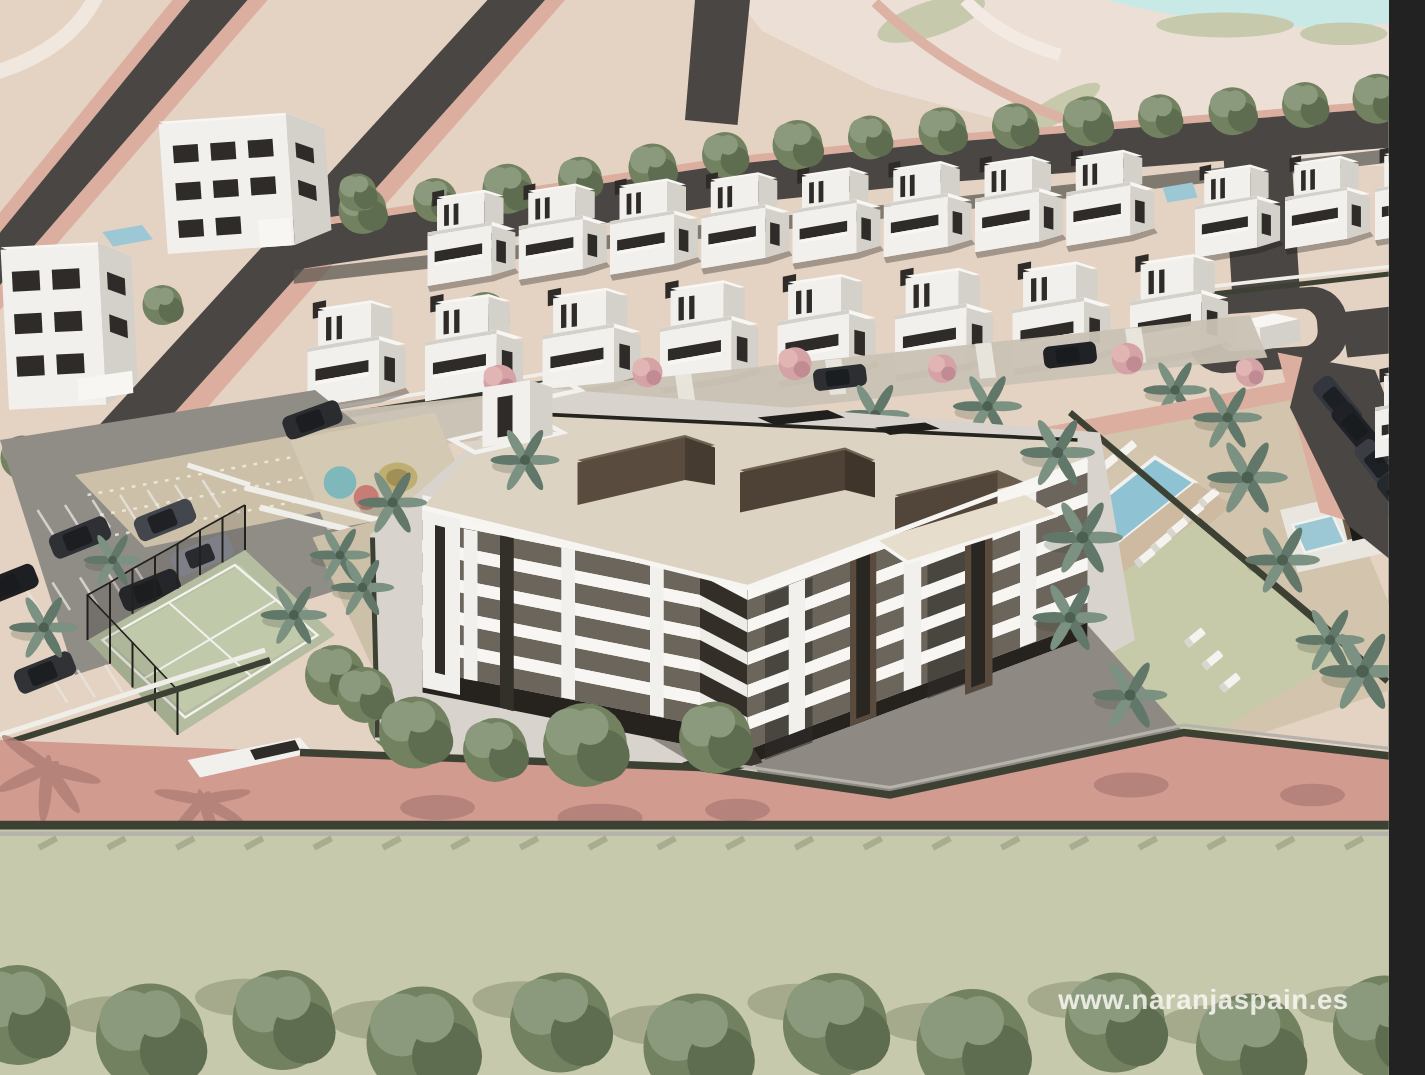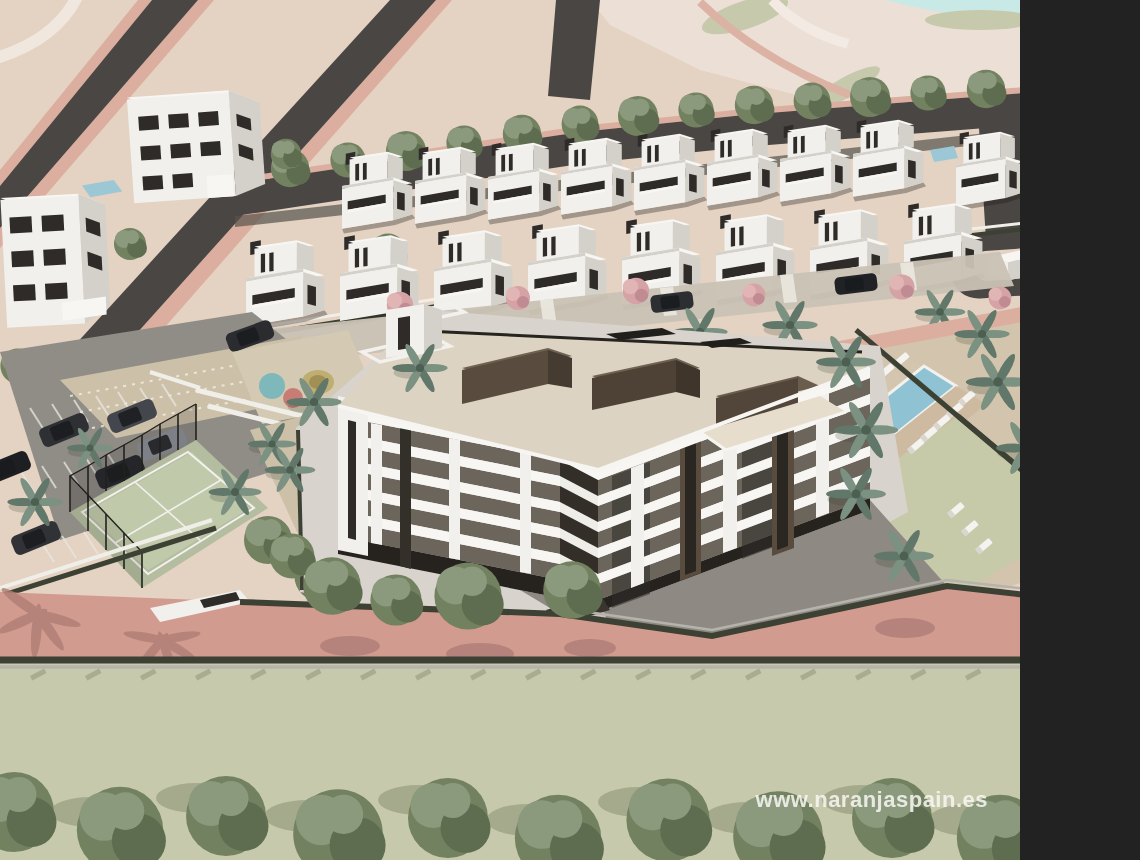--- a/index.html
+++ b/index.html
@@ -1,16 +1,16 @@
 <!DOCTYPE html>
 <html style="--terrain-beige: #e4d2c2; --terrain-pale: #ecdfd6; --road-dark: #4a4643; --road-pink: #dcae9f; --road-salmon: #d29b8f; --field-sage: #c6c9ac; --lake-cyan: #c9e9e7; --pool-blue: #8fc3d4; --building-white: #f1f0ed; --building-shade: #d4d1ca; --roof-cream: #dcd3c3; --penthouse-brown: #594c3f; --window-dark: #2e2b28; --tree-green: #72815f; --palm-green: #7b9181; --flower-pink: #d5a2a6; --hedge-dark: #3c4134; --lawn-green: #c6caa9; --asphalt-gray: #908d87; --gravel-tan: #ccc0a9;"><head>
 <meta charset="utf-8">
 <style>
   html,body{margin:0;padding:0;background:#222;}
-  #stage{position:relative;width:1020px;height:860px;overflow:hidden;
+  #stage{position:relative;width:1111px;height:860px;overflow:hidden;
          font-family:"Liberation Sans","DejaVu Sans",sans-serif;background:var(--terrain-beige,#e4d2c2);}
   #stage svg{position:absolute;left:0;top:0;display:block;}
   
   .bg   {fill:var(--terrain-beige,#e4d2c2);}
   .pale {fill:var(--terrain-pale,#eadcd3);}
   .lake {fill:var(--lake-cyan,#c9e9e7);}
   .sage {fill:var(--field-sage,#c6c9ac);}
   .lawn {fill:var(--lawn-green,#c6caa9);}
   .rd   {fill:var(--road-dark,#4a4643);}
   .rp   {fill:var(--road-pink,#dcae9f);}

